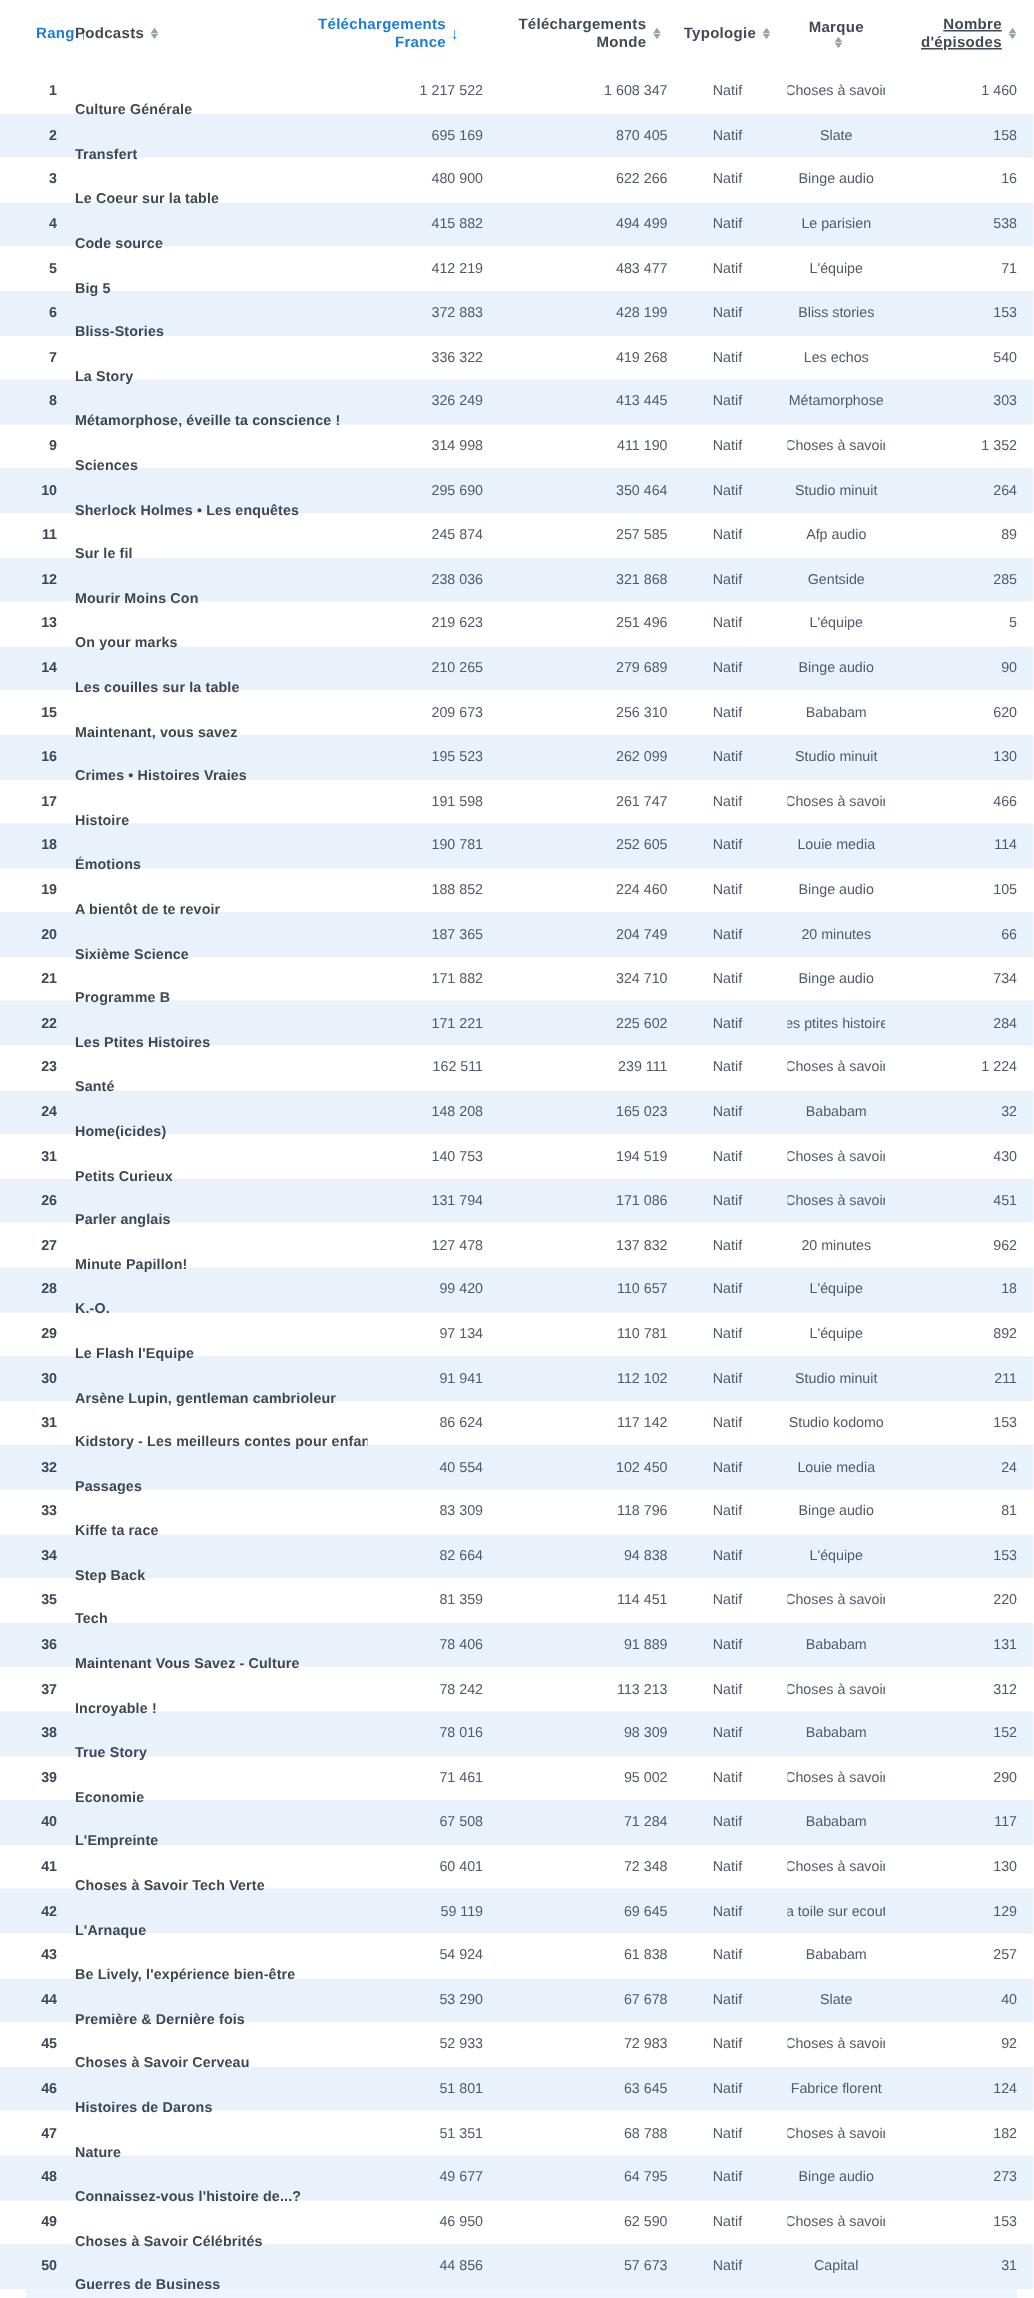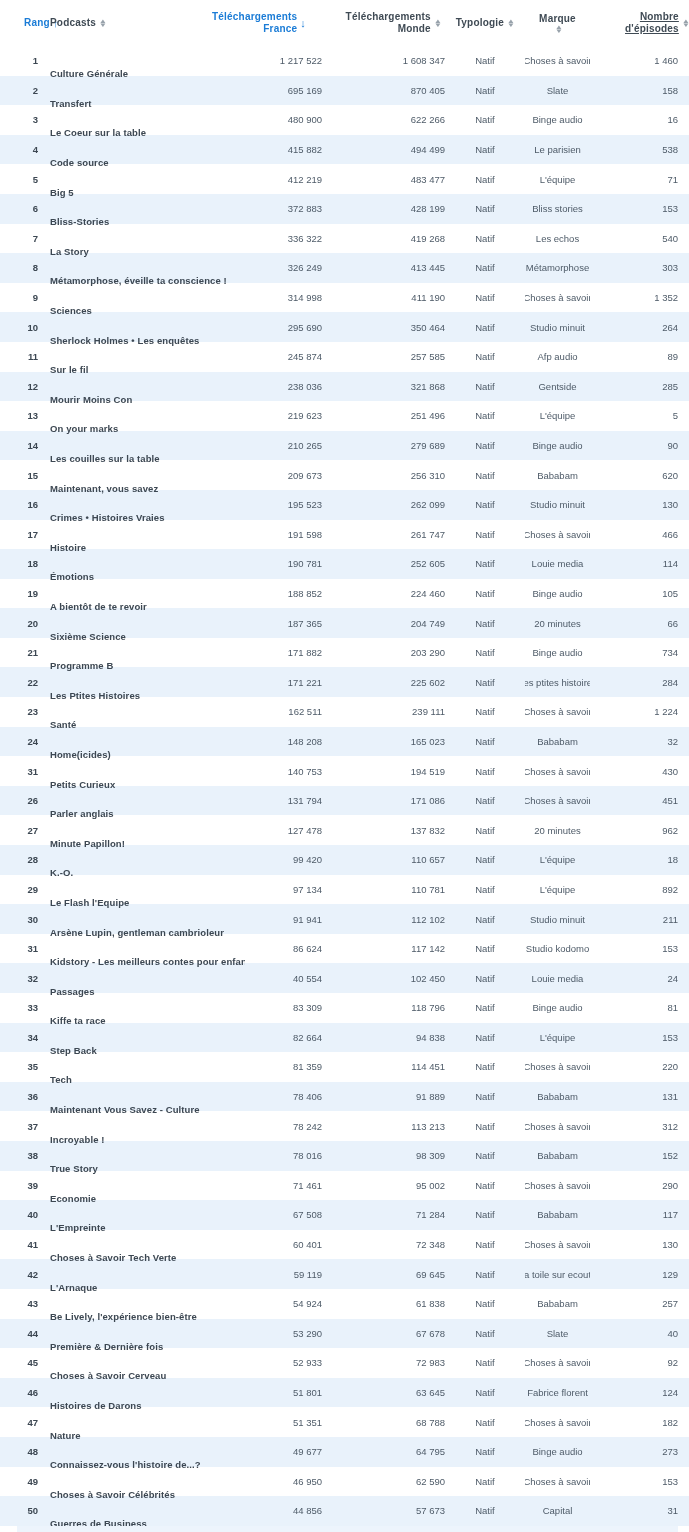--- a/index.html
+++ b/index.html
@@ -11,20 +11,21 @@
     -webkit-font-smoothing: antialiased;
   }
   .table-wrap { width: 689px; height: 1532px; position: relative; }
 
   
   .thead {
     display: flex;
     align-items: center;
     height: 46px;
     padding-left: 17px;
+    padding-right: 11px;
   }
   .th {
     display: flex;
     align-items: center;
     font-size: 10px;
     font-weight: 700;
     color: #3f4a54;
     letter-spacing: .2px;
     line-height: 12px;
     cursor: pointer;
@@ -357,21 +358,21 @@
       <div class="cell c-monde">204 749</div>
       <div class="cell c-typologie">Natif</div>
       <div class="cell c-marque">20 minutes</div>
       <div class="cell c-episodes">66</div>
     </div>
 
     <div class="row">
       <div class="cell c-rank">21</div>
       <div class="cell c-podcast">Programme B</div>
       <div class="cell c-france">171 882</div>
-      <div class="cell c-monde">203 290</div>
+      <div class="cell c-monde">324 710</div>
       <div class="cell c-typologie">Natif</div>
       <div class="cell c-marque">Binge audio</div>
       <div class="cell c-episodes">734</div>
     </div>
 
     <div class="row striped">
       <div class="cell c-rank">22</div>
       <div class="cell c-podcast">Les Ptites Histoires</div>
       <div class="cell c-france">171 221</div>
       <div class="cell c-monde">225 602</div>

